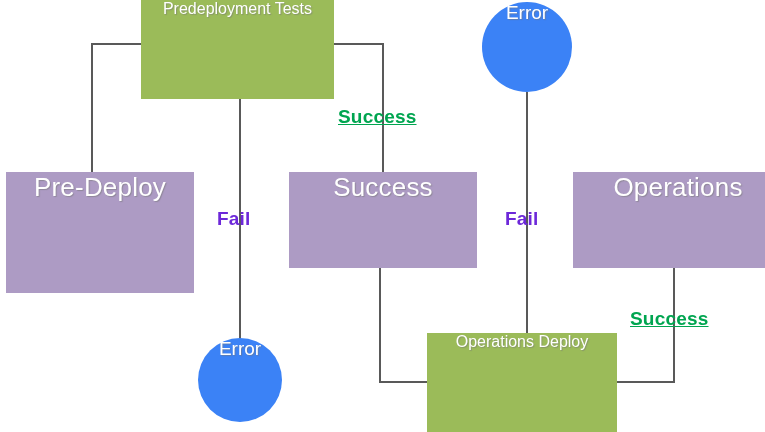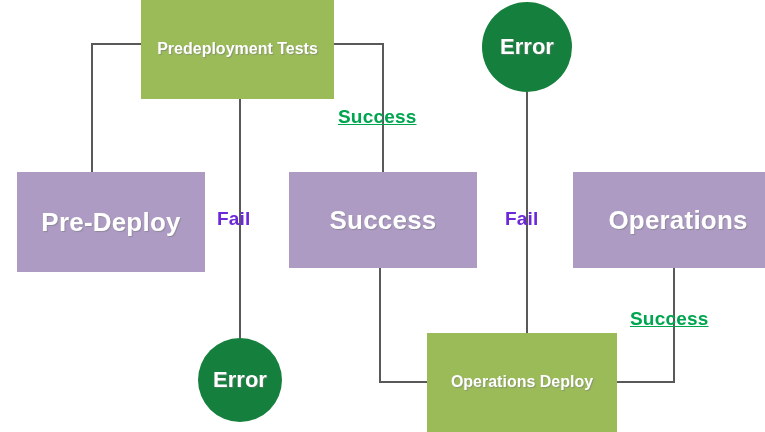--- a/index.html
+++ b/index.html
@@ -19,42 +19,42 @@
     position: absolute;
     left: 0;
     top: 0;
     width: 765px;
     height: 432px;
     pointer-events: none;
   }
   .node {
     position: absolute;
     display: flex;
-    align-items: center;
+    align-items: flex-start;
     justify-content: center;
     text-align: center;
     box-sizing: border-box;
     color: #ffffff;
-    font-weight: bold;
+    font-weight: normal;
     text-shadow: 1px 1px 1px rgba(120,120,120,0.55);
     line-height: 1.18;
   }
   .node-process {
     background: #AD9BC4;
     font-size: 26px;
     letter-spacing: 0.2px;
   }
   .node-test {
     background: #9BBB59;
     font-size: 16px;
   }
   .node-error {
-    background: #15803d;
+    background: #3b82f6;
     border-radius: 50%;
-    font-size: 22px;
+    font-size: 19px;
   }
   .edge-label {
     position: absolute;
     font-weight: bold;
     font-size: 19px;
     white-space: nowrap;
     letter-spacing: 0.2px;
   }
   .label-success { color: #00A550; text-decoration: underline; }
   .label-fail { color: #6d28d9; }
@@ -70,21 +70,21 @@
       <polyline points="240,99 240,340" fill="none" stroke="#595959" stroke-width="2"></polyline>
       <polyline points="380,268 380,382 427,382" fill="none" stroke="#595959" stroke-width="2"></polyline>
       <polyline points="527,92 527,382" fill="none" stroke="#595959" stroke-width="2"></polyline>
       <polyline points="617,382 674,382 674,268" fill="none" stroke="#595959" stroke-width="2"></polyline>
     </svg>
 
   <div id="node-layer">
       <div class="node node-test" style="left: 141px; top: 0px; width: 193px; height: 99px;">
         <span>Predeployment Tests</span>
       </div>
-      <div class="node node-process" style="left: 17px; top: 172px; width: 188px; height: 100px;">
+      <div class="node node-process" style="left: 6px; top: 172px; width: 188px; height: 121px;">
         <span>Pre-Deploy</span>
       </div>
       <div class="node node-process" style="left: 289px; top: 172px; width: 188px; height: 96px;">
         <span>Success</span>
       </div>
       <div class="node node-process" style="left: 573px; top: 172px; width: 210px; height: 96px;">
         <span>Operations</span>
       </div>
       <div class="node node-test" style="left: 427px; top: 333px; width: 190px; height: 99px;">
         <span>Operations Deploy</span>

